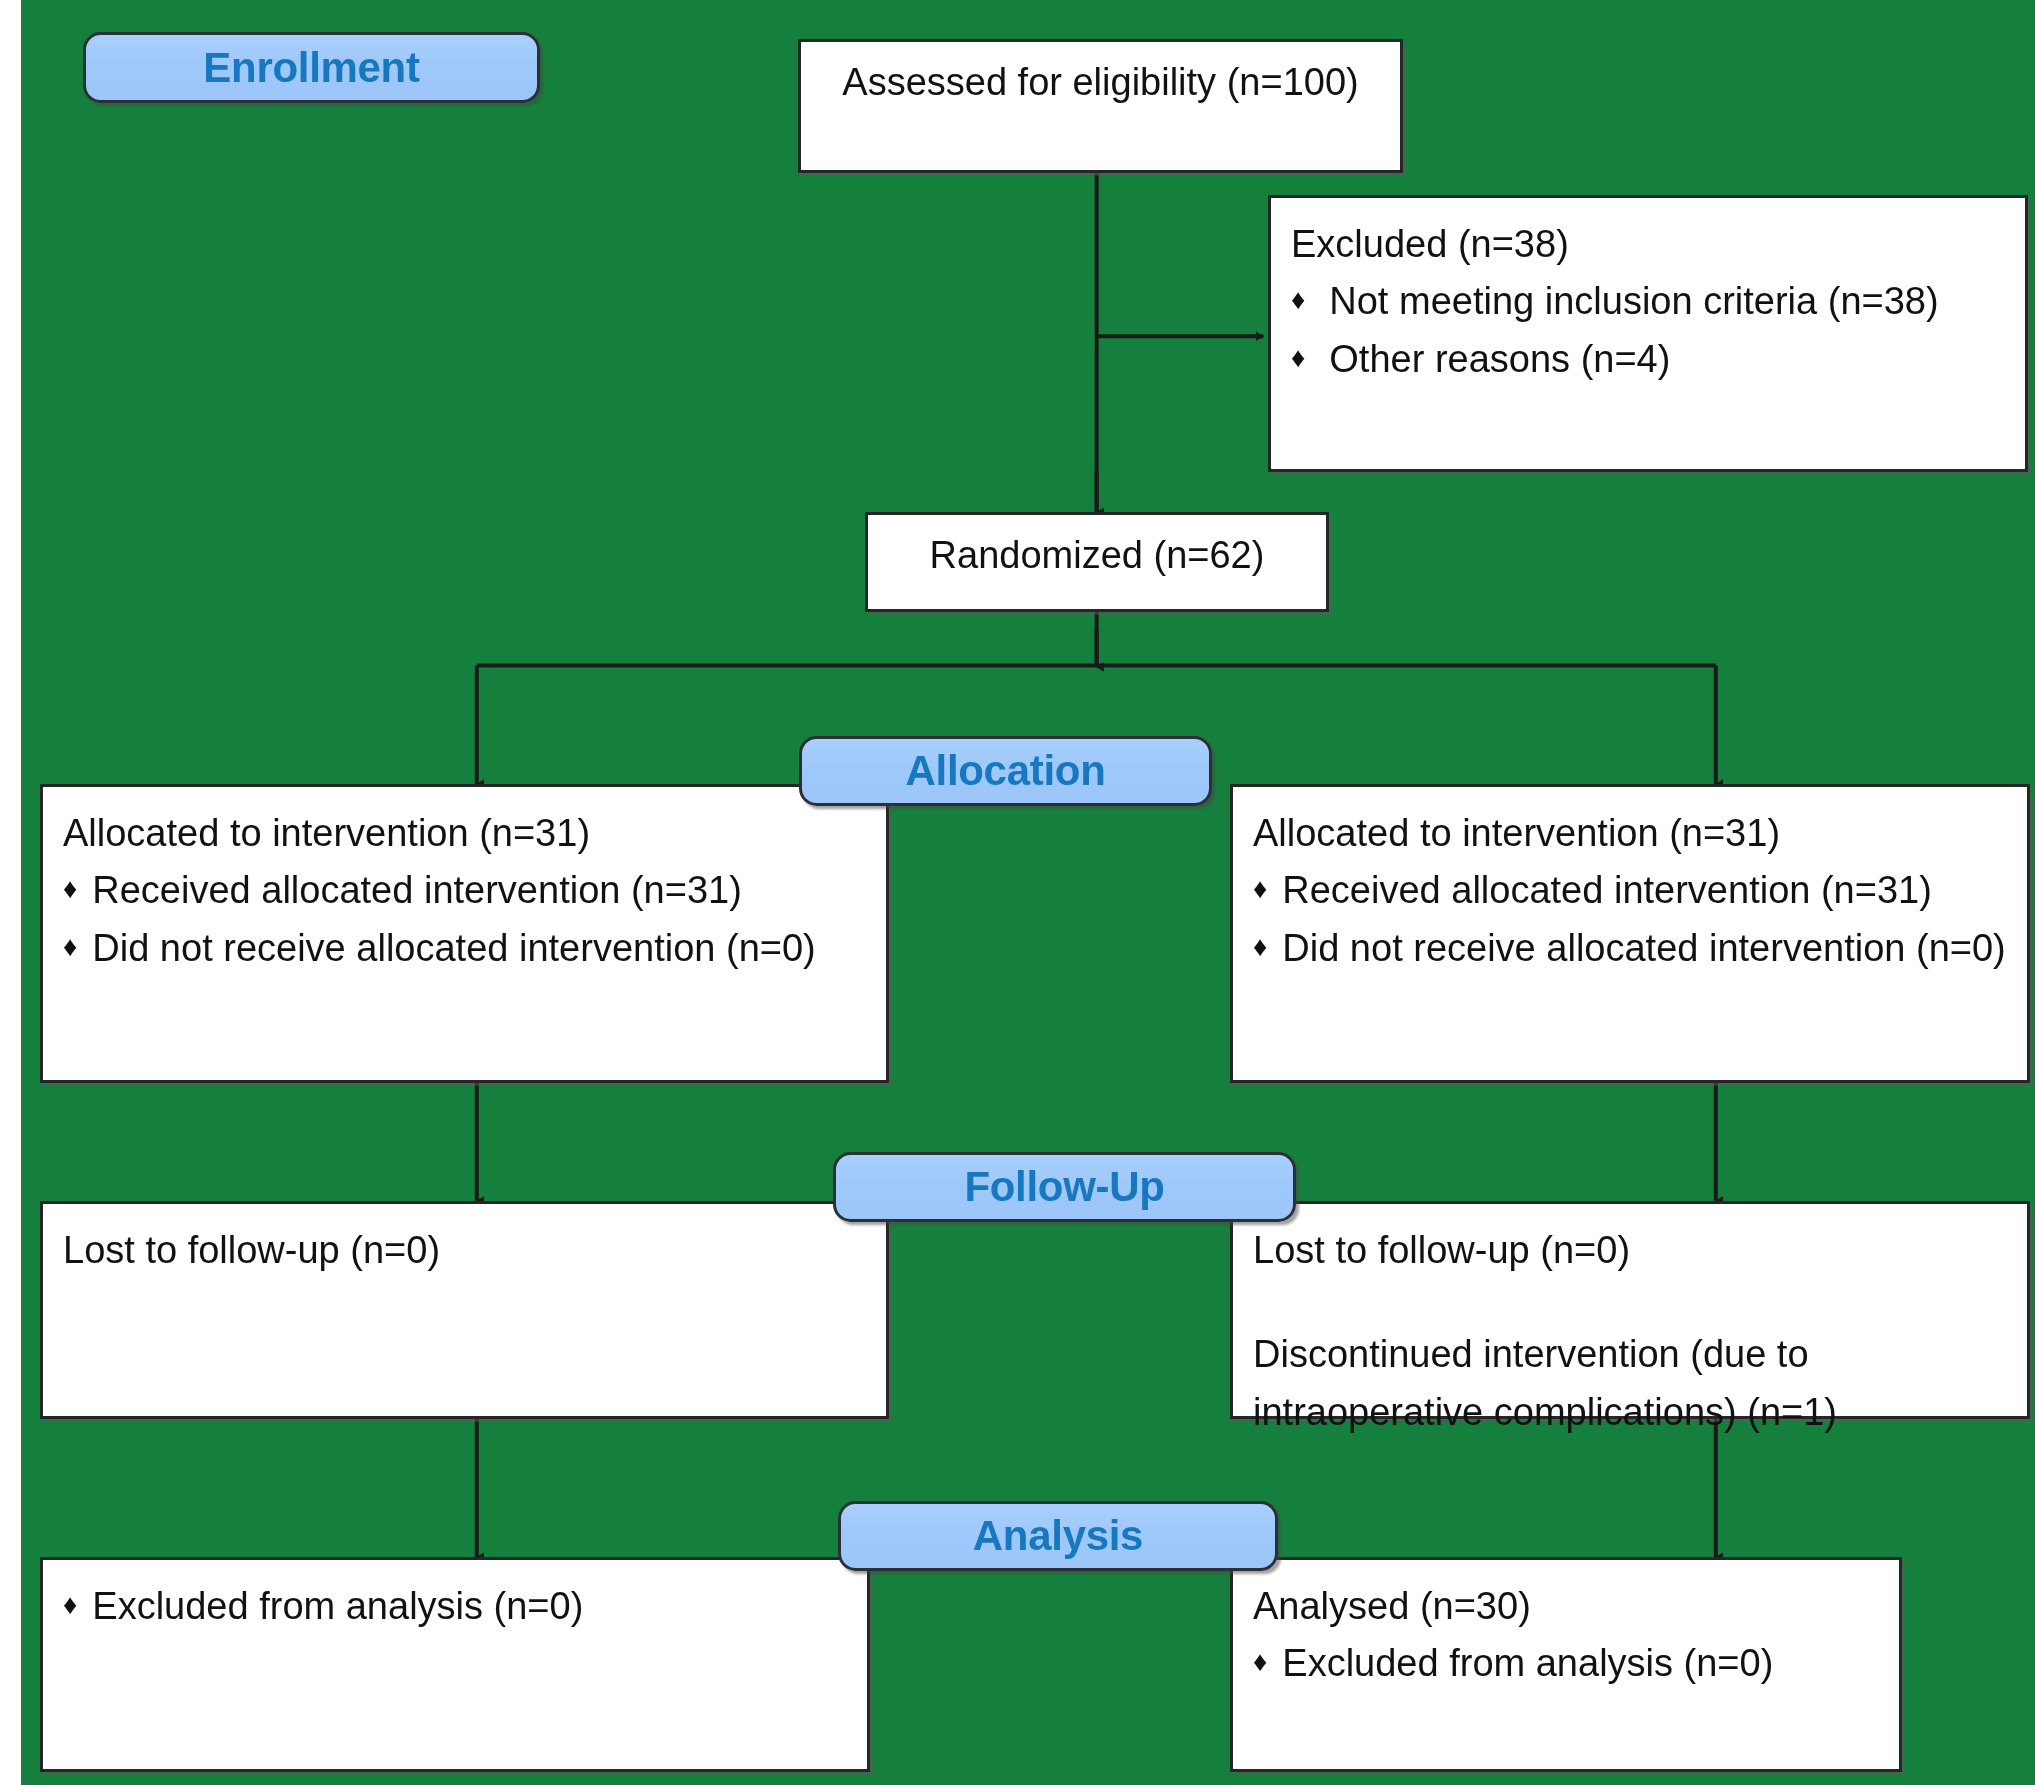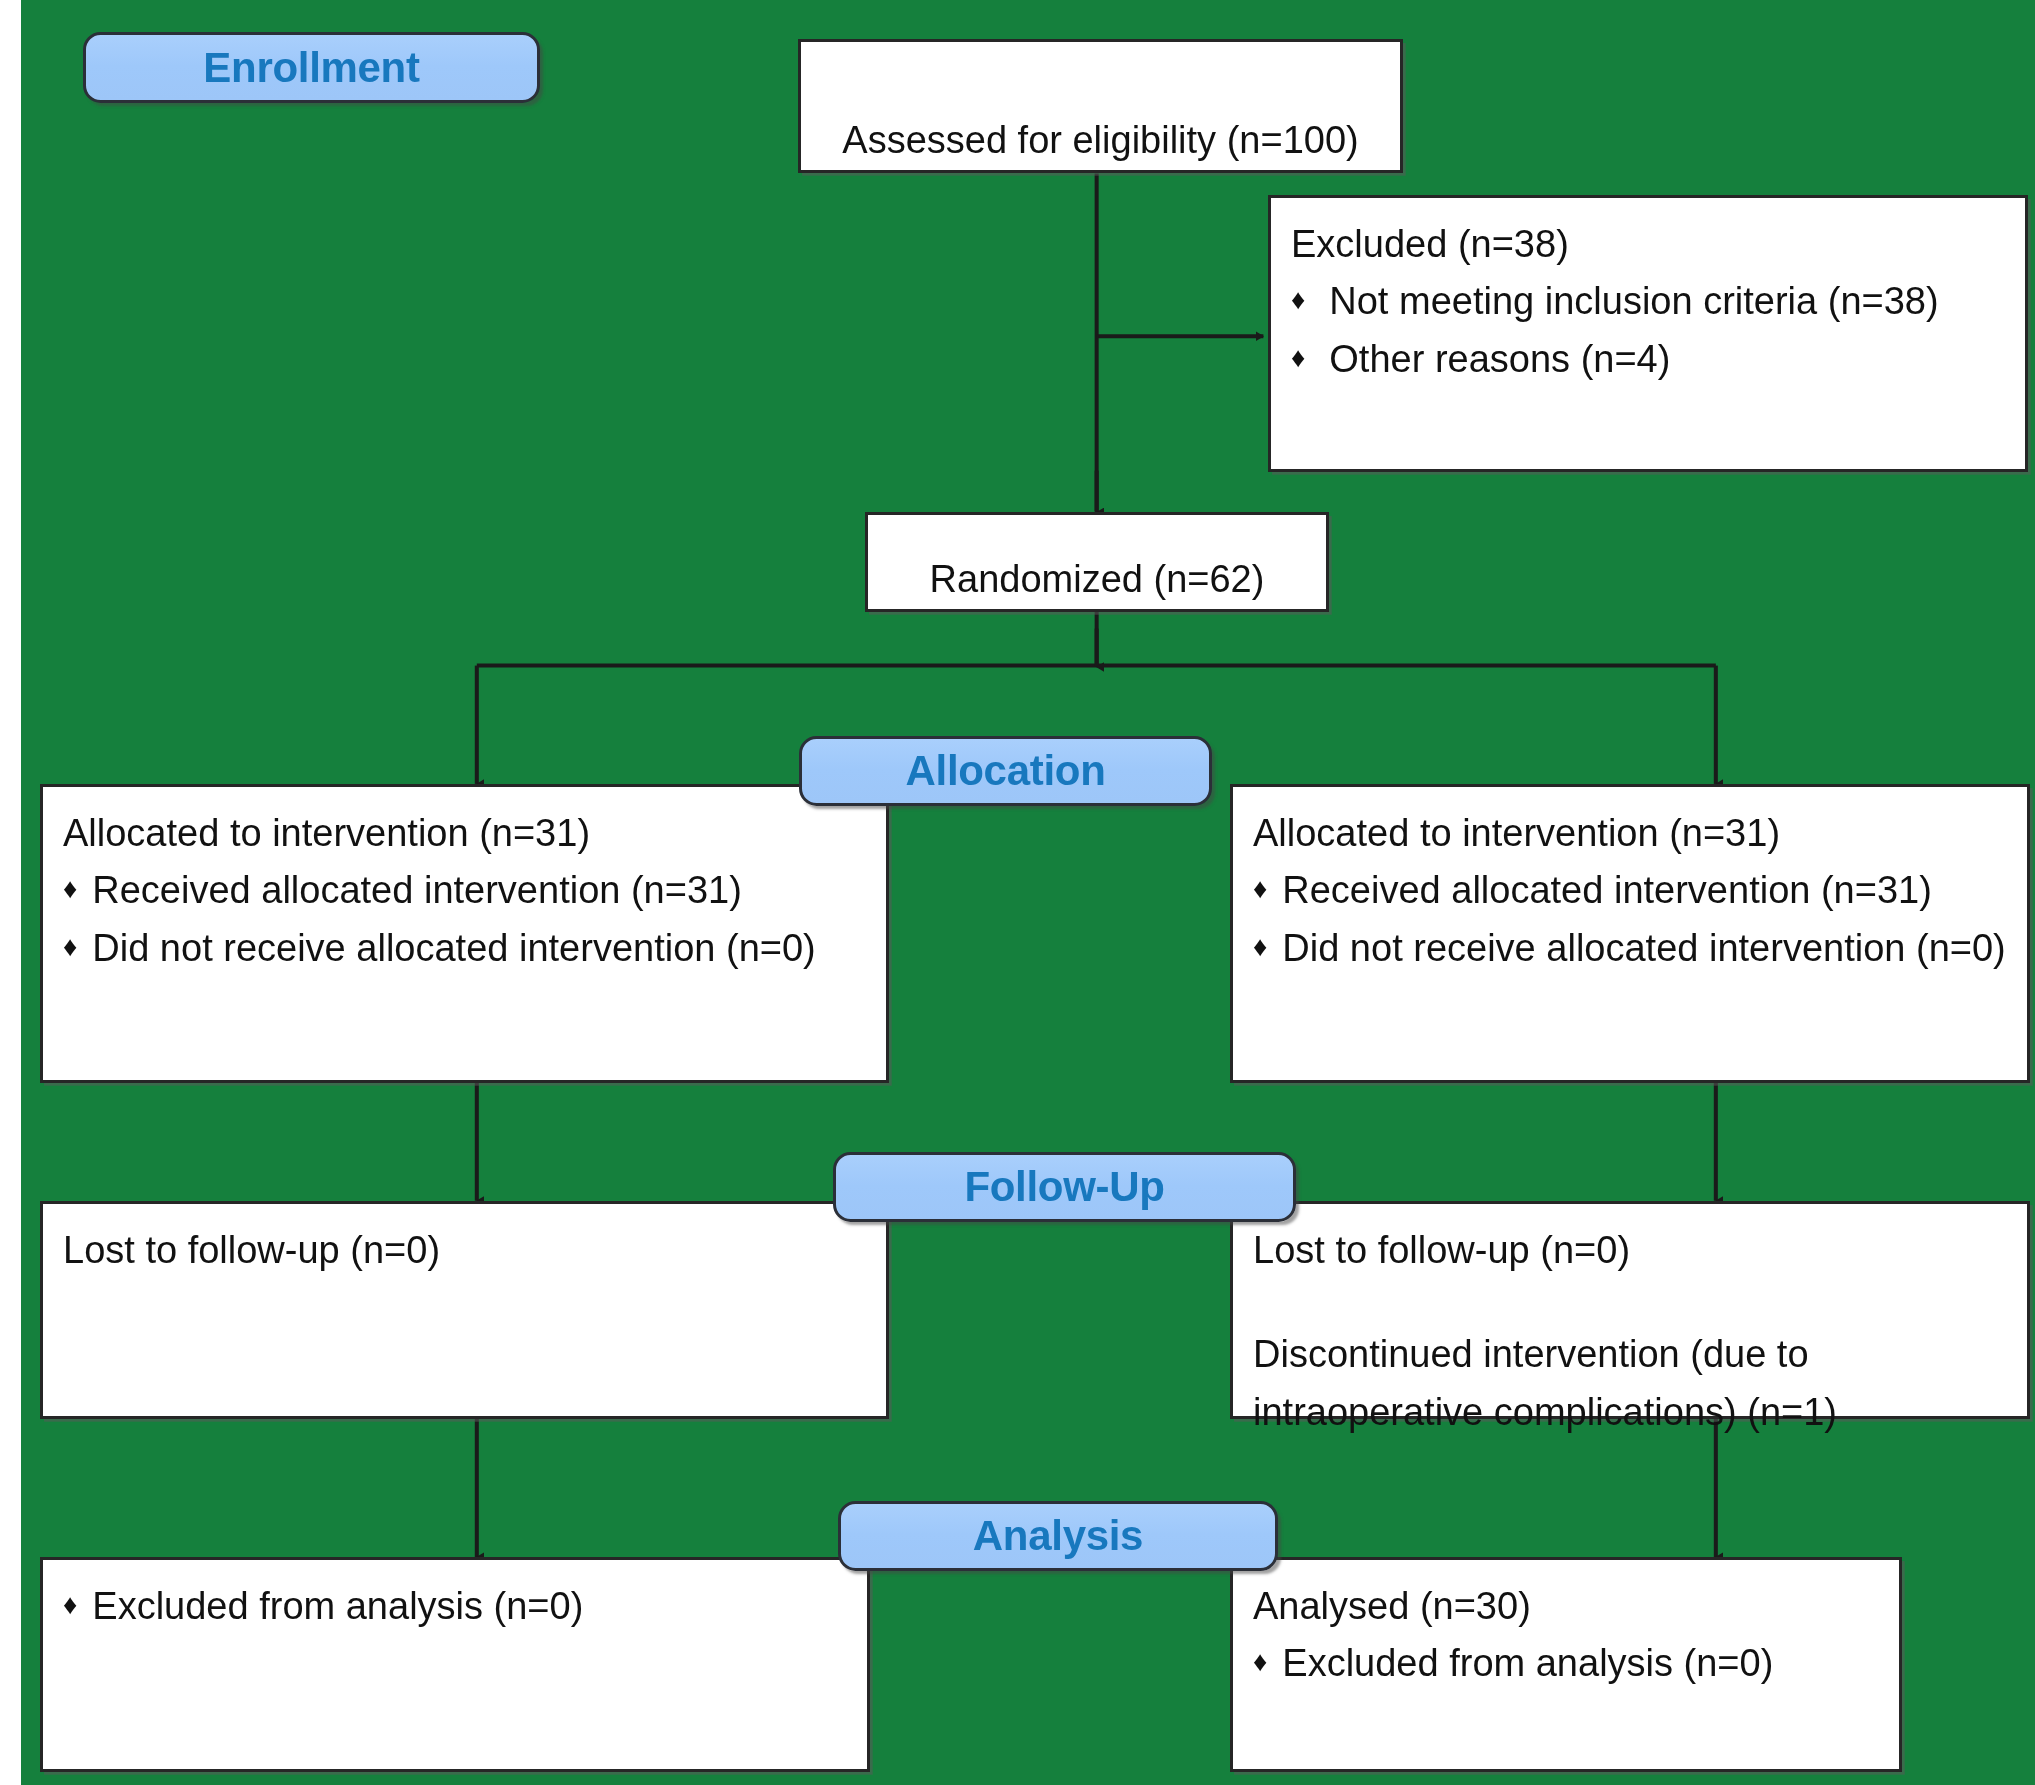--- a/index.html
+++ b/index.html
@@ -69,23 +69,23 @@
   .bullet-text {
     flex: 1 1 auto;
   }
   .spacer-line {
     height: 47px;
   }
   
   .centered-box .box-inner {
     height: 100%;
     display: flex;
-    align-items: flex-end;
+    align-items: flex-start;
     justify-content: center;
-    padding: 0;
+    padding: 12px;
   }
   
   .stage-badge {
     position: absolute;
     box-sizing: border-box;
     display: flex;
     align-items: center;
     justify-content: center;
     background: linear-gradient(180deg, #a9cffc 0%, #9ec8fa 48%, #9dc6f8 100%);
     border: 3.4px solid #2b2f38;

